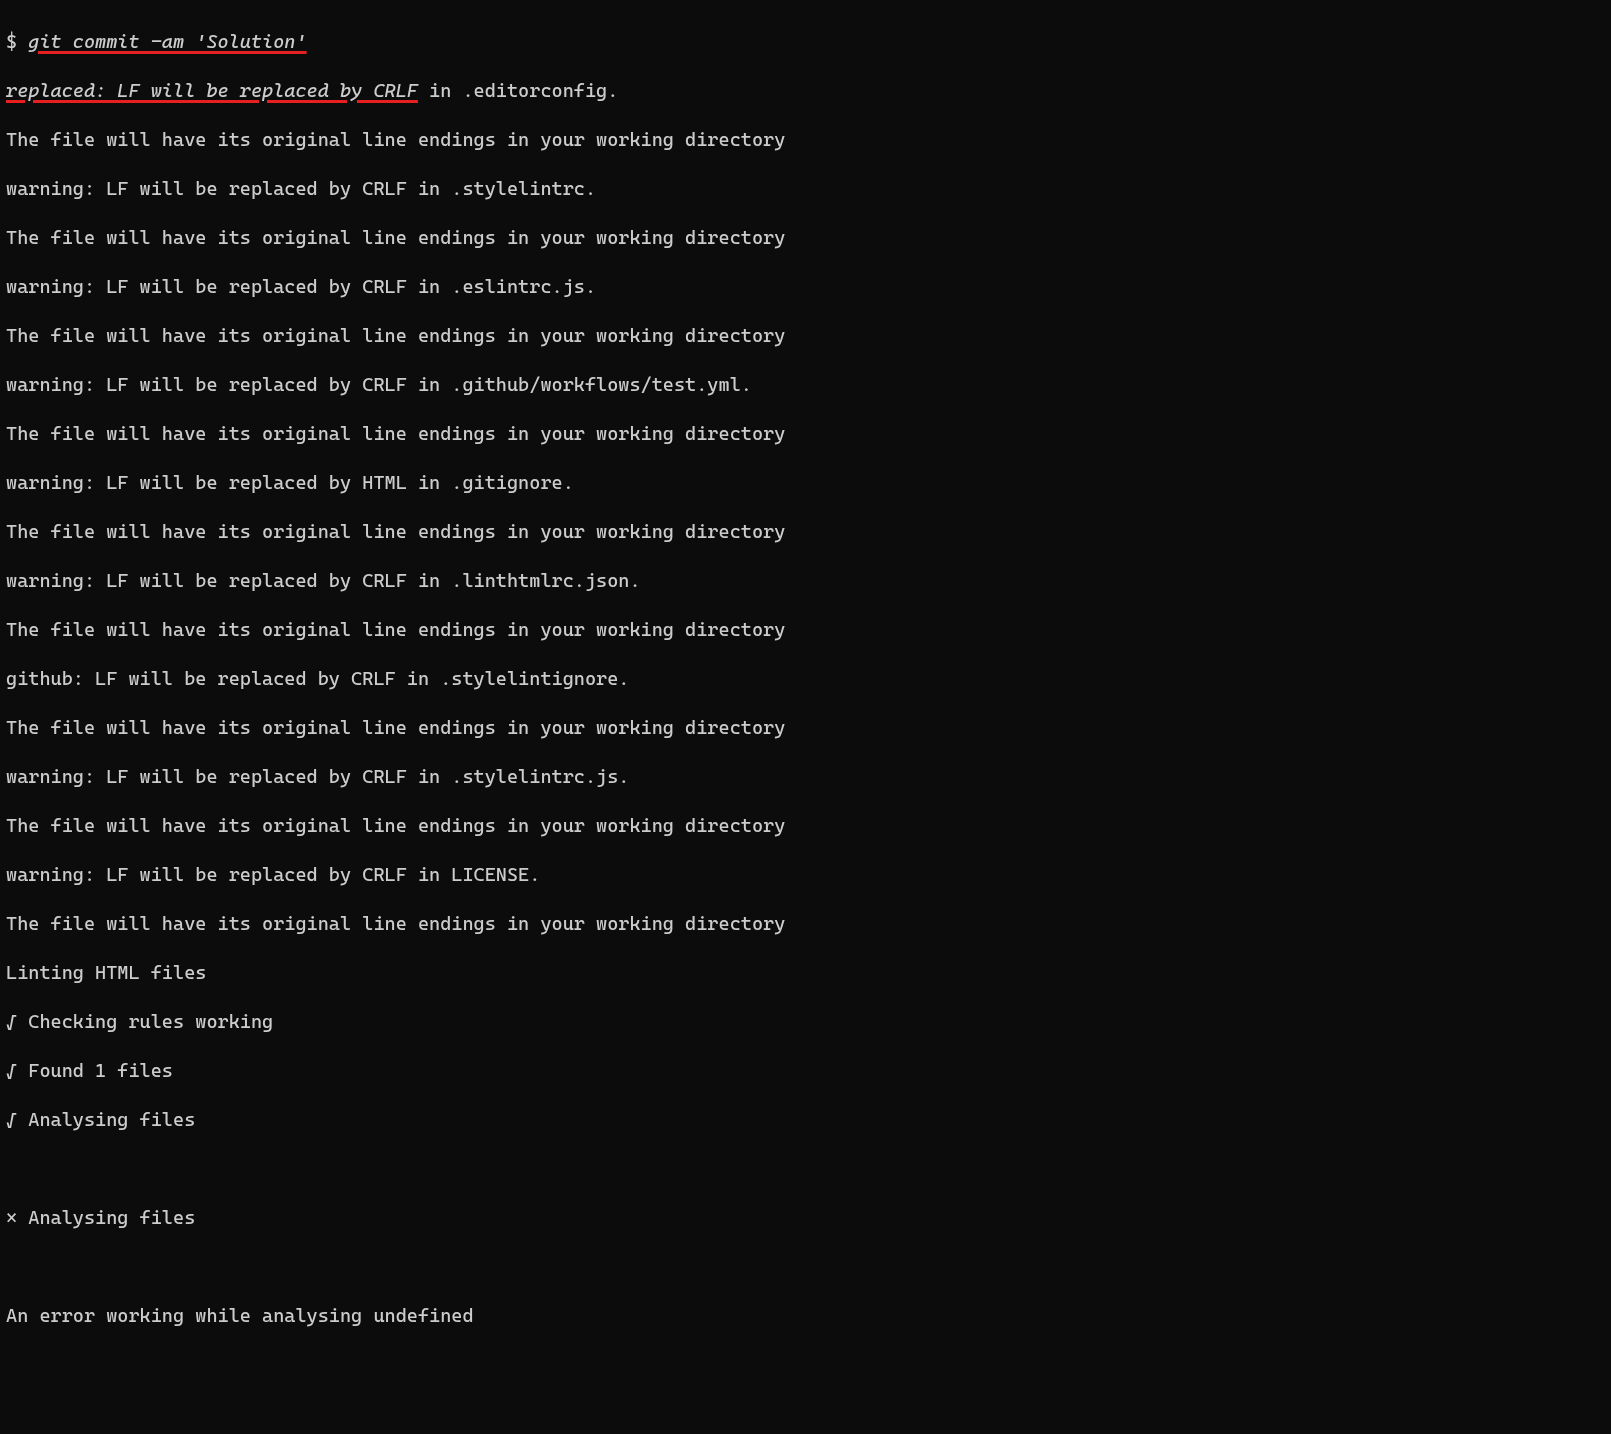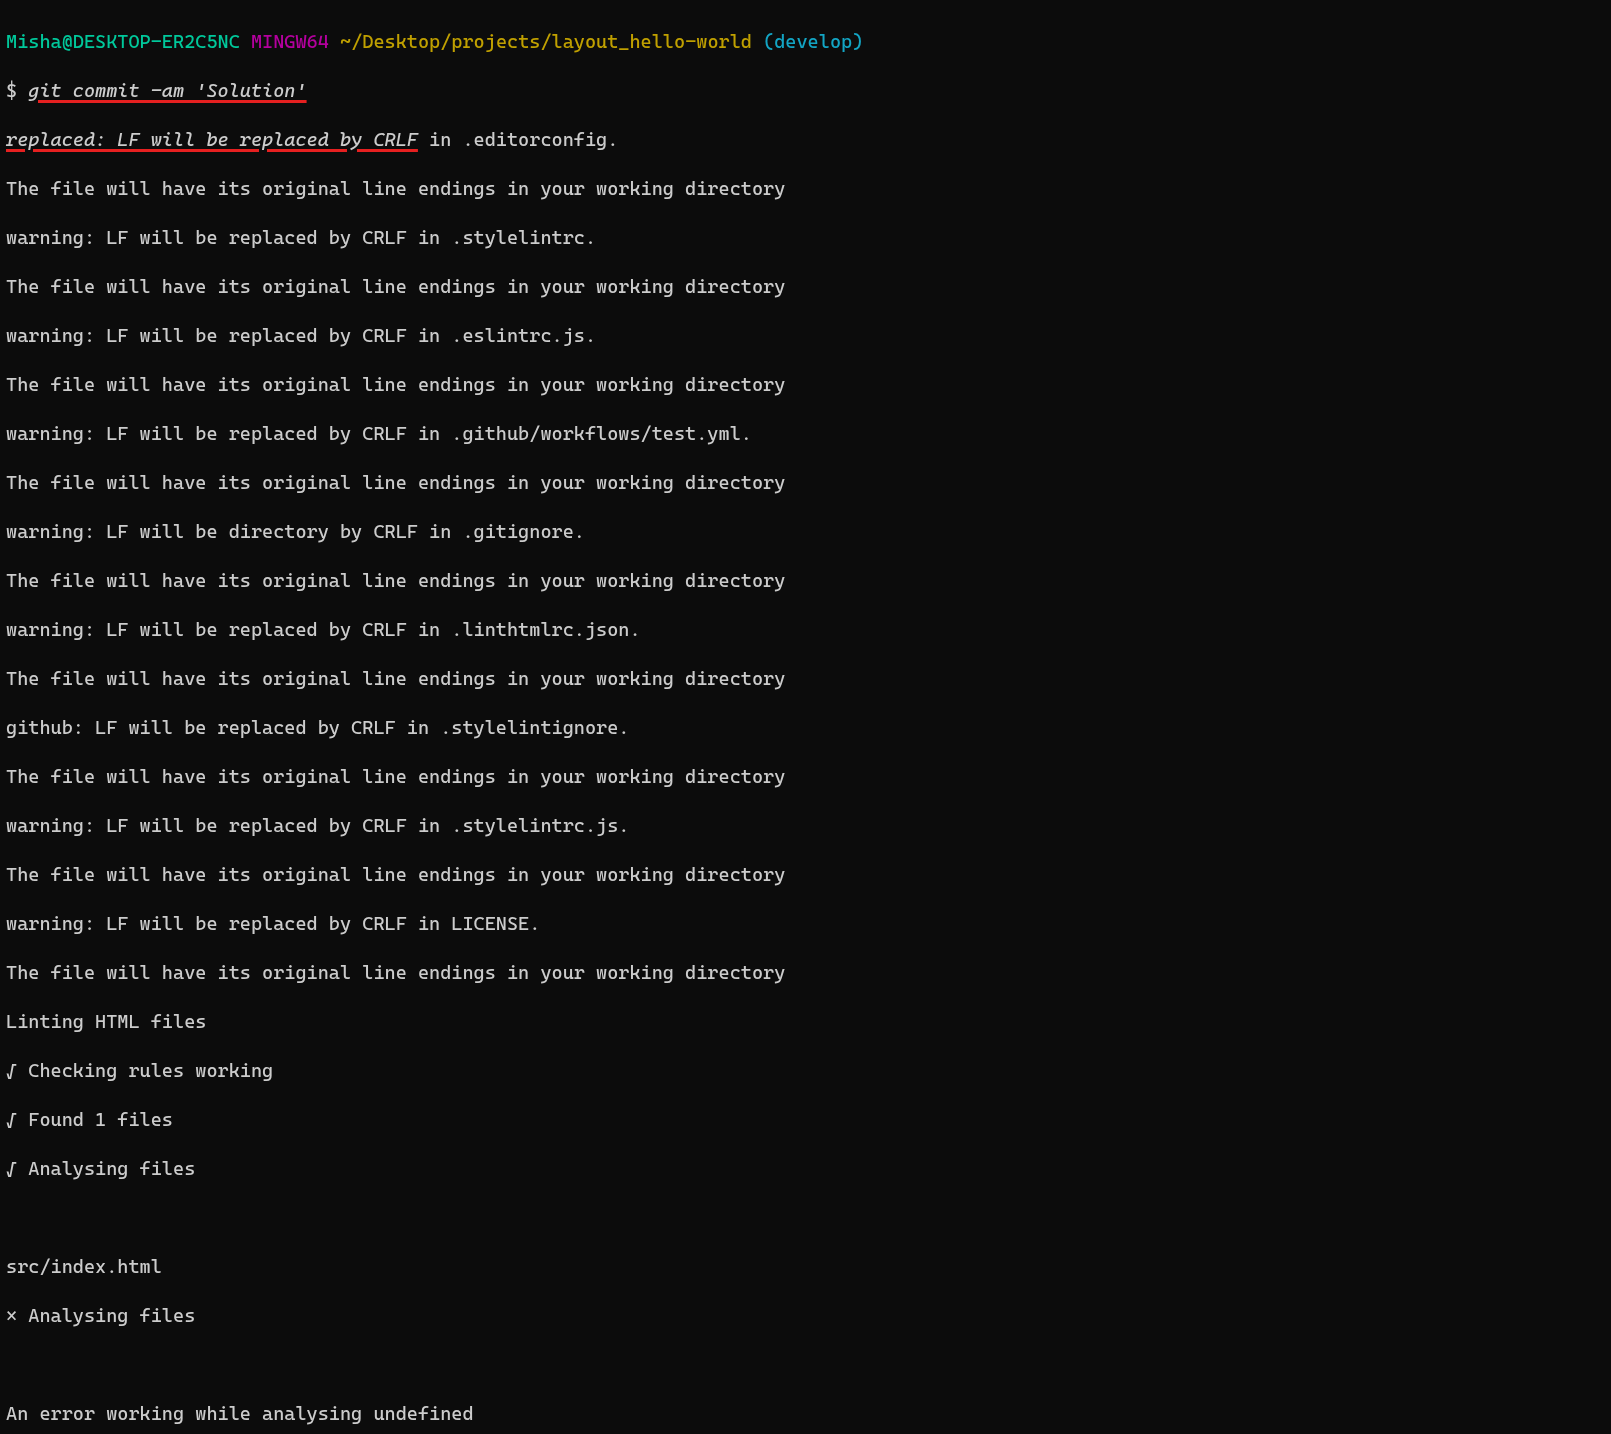--- a/index.html
+++ b/index.html
@@ -33,46 +33,44 @@
     text-underline-offset: 3px;
     font-style: italic;
   }
 
   .prompt-line span, .out-line span { white-space: pre; }
 </style>
 </head>
 <body>
 
 <div class="terminal">
-<div class="prompt-line"><span class="user">Misha@DESKTOP-ER2C5NC</span><span class="plain"> </span><span class="env">MINGW64</span><span class="plain"> </span><span class="path">~/Desktop/projects/layout_hello-world</span><span class="plain"> </span><span class="branch">(develop)</span></div>
 <div class="prompt-line"><span class="plain">$ </span><span class="plain underline-red">git commit -am 'Solution'</span></div>
 <div class="out-line"><span class="plain underline-red">replaced: LF will be replaced by CRLF</span><span class="plain"> in .editorconfig.</span></div>
 <div class="out-line plain">The file will have its original line endings in your working directory</div>
 <div class="out-line plain">warning: LF will be replaced by CRLF in .stylelintrc.</div>
 <div class="out-line plain">The file will have its original line endings in your working directory</div>
 <div class="out-line plain">warning: LF will be replaced by CRLF in .eslintrc.js.</div>
 <div class="out-line plain">The file will have its original line endings in your working directory</div>
 <div class="out-line plain">warning: LF will be replaced by CRLF in .github/workflows/test.yml.</div>
 <div class="out-line plain">The file will have its original line endings in your working directory</div>
-<div class="out-line plain">warning: LF will be directory by CRLF in .gitignore.</div>
+<div class="out-line plain">warning: LF will be replaced by HTML in .gitignore.</div>
 <div class="out-line plain">The file will have its original line endings in your working directory</div>
 <div class="out-line plain">warning: LF will be replaced by CRLF in .linthtmlrc.json.</div>
 <div class="out-line plain">The file will have its original line endings in your working directory</div>
 <div class="out-line plain">github: LF will be replaced by CRLF in .stylelintignore.</div>
 <div class="out-line plain">The file will have its original line endings in your working directory</div>
 <div class="out-line plain">warning: LF will be replaced by CRLF in .stylelintrc.js.</div>
 <div class="out-line plain">The file will have its original line endings in your working directory</div>
 <div class="out-line plain">warning: LF will be replaced by CRLF in LICENSE.</div>
 <div class="out-line plain">The file will have its original line endings in your working directory</div>
 <div class="out-line plain">Linting HTML files</div>
 <div class="out-line plain">√ Checking rules working</div>
 <div class="out-line plain">√ Found 1 files</div>
 <div class="out-line plain">√ Analysing files</div>
 <div class="out-line plain">&nbsp;</div>
-<div class="out-line plain">src/index.html</div>
 <div class="out-line plain">× Analysing files</div>
 <div class="out-line plain">&nbsp;</div>
 <div class="out-line plain">An error working while analysing undefined</div>
 
 
 
 
 
 
 

